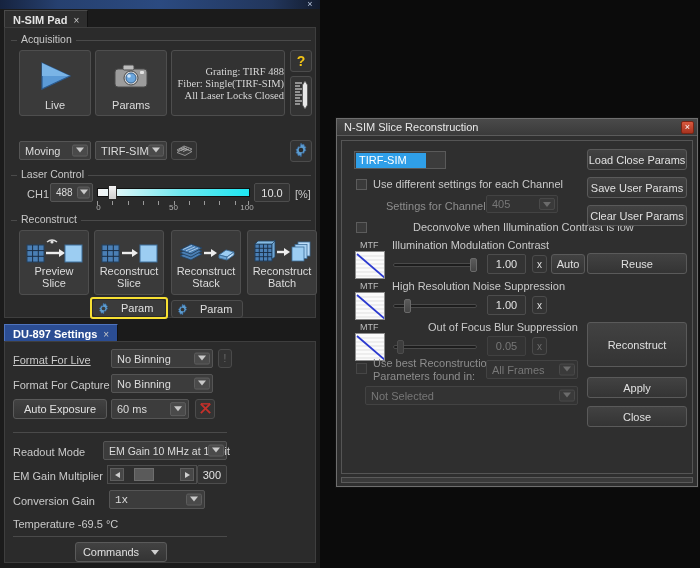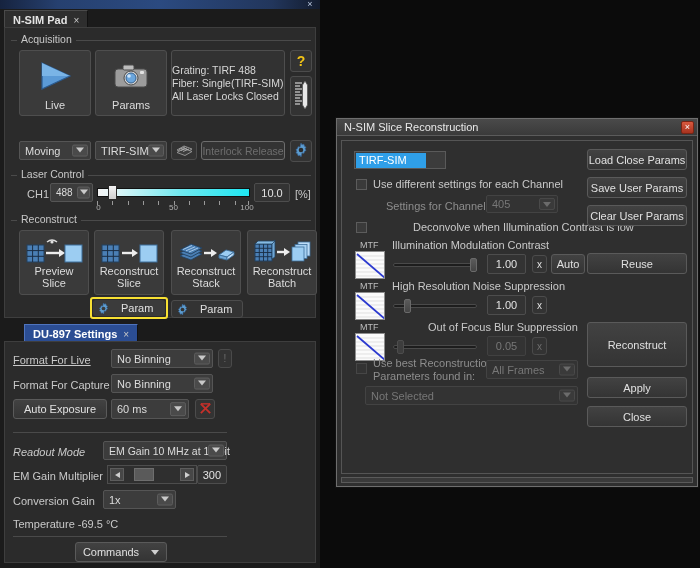--- a/index.html
+++ b/index.html
@@ -30,21 +30,21 @@
   .tabstrip { position:absolute; left:4px; width:312px; height:18px; }
   .tab {
     position:absolute; left:0; top:0; height:18px;
     padding:0 8px 0 8px;
     background:#2e2e2e;
     color:#e3e3e3; font-size:11px; font-weight:bold;
     line-height:18px; white-space:nowrap;
     border-top:1px solid #4a4a4a; border-left:1px solid #4a4a4a; border-right:1px solid #111;
   }
   .tab .tabx { color:#c9c9c9; font-weight:normal; margin-left:6px; font-size:10px; cursor:pointer; }
-  .tab.blue { background:#2b4d93; color:#ffffff; border-top:1px solid #4f74bd; border-left:1px solid #4f74bd;margin-left:20px; }
+  .tab.blue { background:#2b4d93; color:#ffffff; border-top:1px solid #4f74bd; border-left:1px solid #4f74bd; }
 
   .panel {
     position:absolute; background:#2b2b2b;
     border:1px solid #3e3e3e;
   }
 
   
   .group { position:absolute; }
   .group > .glabel {
     position:absolute; left:6px; top:-1px; font-size:10.5px; color:#c8c8c8;
@@ -209,21 +209,21 @@
             <rect x="10" y="3" width="11" height="5" rx="1.5" fill="#bdbdbd" stroke="#4a4a4a"></rect>
             <circle cx="18" cy="16" r="7" fill="#d5d5d5" stroke="#4a4a4a"></circle>
             <circle cx="18" cy="16" r="5" fill="#6ba6dd" stroke="#35618f"></circle>
             <circle cx="16" cy="14" r="1.8" fill="#cfe6fa"></circle>
             <rect x="27" y="9" width="4" height="3" rx="1" fill="#e2e2e2"></rect>
           </svg>
         </div>
         <div class="cap">Params</div>
       </div>
 
-      <div class="bigbtn" style="left:166px; top:22px; width:114px; height:66px; background:#323232; display:flex; flex-direction:column; align-items:flex-start; justify-content:center; gap:1px;">
+      <div class="bigbtn" style="left:166px; top:22px; width:114px; height:66px; background:#323232; display:flex; flex-direction:column; align-items:flex-end; justify-content:center; gap:1px;font-family:Liberation Serif, serif;">
         <div style="font-size:10.5px;color:#d6d6d6;">Grating: TIRF 488</div>
         <div style="font-size:10.5px;color:#d6d6d6;">Fiber: Single(TIRF-SIM)</div>
         <div style="font-size:10.5px;color:#d6d6d6;">All Laser Locks Closed</div>
       </div>
 
       <div class="btn dark" style="left:285px; top:22px; width:22px; height:22px;">
         <span style="color:#f2c416; font-weight:bold; font-size:14px;">?</span>
       </div>
 
       <div class="btn dark" style="left:285px; top:48px; width:22px; height:40px;">
@@ -270,23 +270,20 @@
             </g>
             <g stroke="#cdcdcd" stroke-width="0.7">
               <line x1="4" y1="6.5" x2="10" y2="4"></line>
               <line x1="6" y1="7.5" x2="12" y2="5"></line>
               <line x1="8" y1="8.5" x2="14" y2="6"></line>
             </g>
           </svg>
         </span>
       </div>
 
-      <div class="btn disabled" style="left:196px; top:113px; width:84px; height:19px; border-color:#6d6d6d;">
-        <span style="font-size:10.5px;">Interlock Release</span>
-      </div>
 
       <div class="group" style="left:6px; top:141px; width:300px; height:40px;">
         <div class="glabel">Laser Control</div>
         <div class="gframe"></div>
       </div>
 
       <div class="lbl" style="left:22px; top:160px;">CH1</div>
 
       <div class="dd" style="left:45px; top:155px; width:43px; height:19px;">
         <span class="ddtext" style="font-size:10px;">488</span>
@@ -484,40 +481,40 @@
           <svg width="13" height="13" viewBox="0 0 14 14">
             <line x1="2" y1="2" x2="12" y2="12" stroke="#c6302a" stroke-width="2"></line>
             <line x1="12" y1="2" x2="2" y2="12" stroke="#c6302a" stroke-width="2"></line>
             <line x1="2" y1="2" x2="12" y2="2" stroke="#c6302a" stroke-width="1.5"></line>
           </svg>
         </span>
       </div>
 
       <div class="gline" style="left:8px; top:90px; width:214px;"></div>
 
-      <div class="lbl" style="left:8px; top:104px;font-style:italic;">Readout Mode</div>
+      <div class="lbl" style="left:8px; top:104px;">Readout Mode</div>
       <div class="dd" style="left:98px; top:99px; width:124px; height:19px;">
         <span class="ddtext" style="font-size:10.5px;">EM Gain 10 MHz at 14-bit</span>
         <span class="ddarrow"></span>
       </div>
 
       <div class="lbl" style="left:8px; top:128px;">EM Gain Multiplier</div>
       <div style="position:absolute; left:102px; top:123px; width:90px; height:19px; background:#2f2f2f; border:1px solid #4d4d4d;">
         <div style="position:absolute;left:2px;top:2px;width:14px;height:13px;background:#474747;border:1px solid #5d5d5d;display:flex;align-items:center;justify-content:center;">
           <span style="border-top:3.5px solid transparent;border-bottom:3.5px solid transparent;border-right:5px solid #cfcfcf;display:block;"></span>
         </div>
         <div style="position:absolute;left:26px;top:2px;width:20px;height:13px;background:#5a5a5a;border:1px solid #6e6e6e;"></div>
         <div style="position:absolute;right:2px;top:2px;width:14px;height:13px;background:#474747;border:1px solid #5d5d5d;display:flex;align-items:center;justify-content:center;">
           <span style="border-top:3.5px solid transparent;border-bottom:3.5px solid transparent;border-left:5px solid #cfcfcf;display:block;"></span>
         </div>
       </div>
       <div class="vbox right" style="left:192px; top:123px; width:30px; height:19px;">300</div>
 
       <div class="lbl" style="left:8px; top:153px;">Conversion Gain</div>
-      <div class="dd" style="left:98px; top:148px; width:73px; height:19px;">
+      <div class="dd" style="left:104px; top:148px; width:96px; height:19px;font-family:Liberation Mono, monospace;">
         <span class="ddtext">1x</span>
         <span class="ddarrow"></span>
       </div>
 
       <div class="lbl" style="left:8px; top:176px;">Temperature -69.5 °C</div>
 
       <div class="gline" style="left:8px; top:194px; width:214px;"></div>
 
       <div class="btn" style="left:70px; top:200px; width:92px; height:20px;">
         <span>Commands</span>

